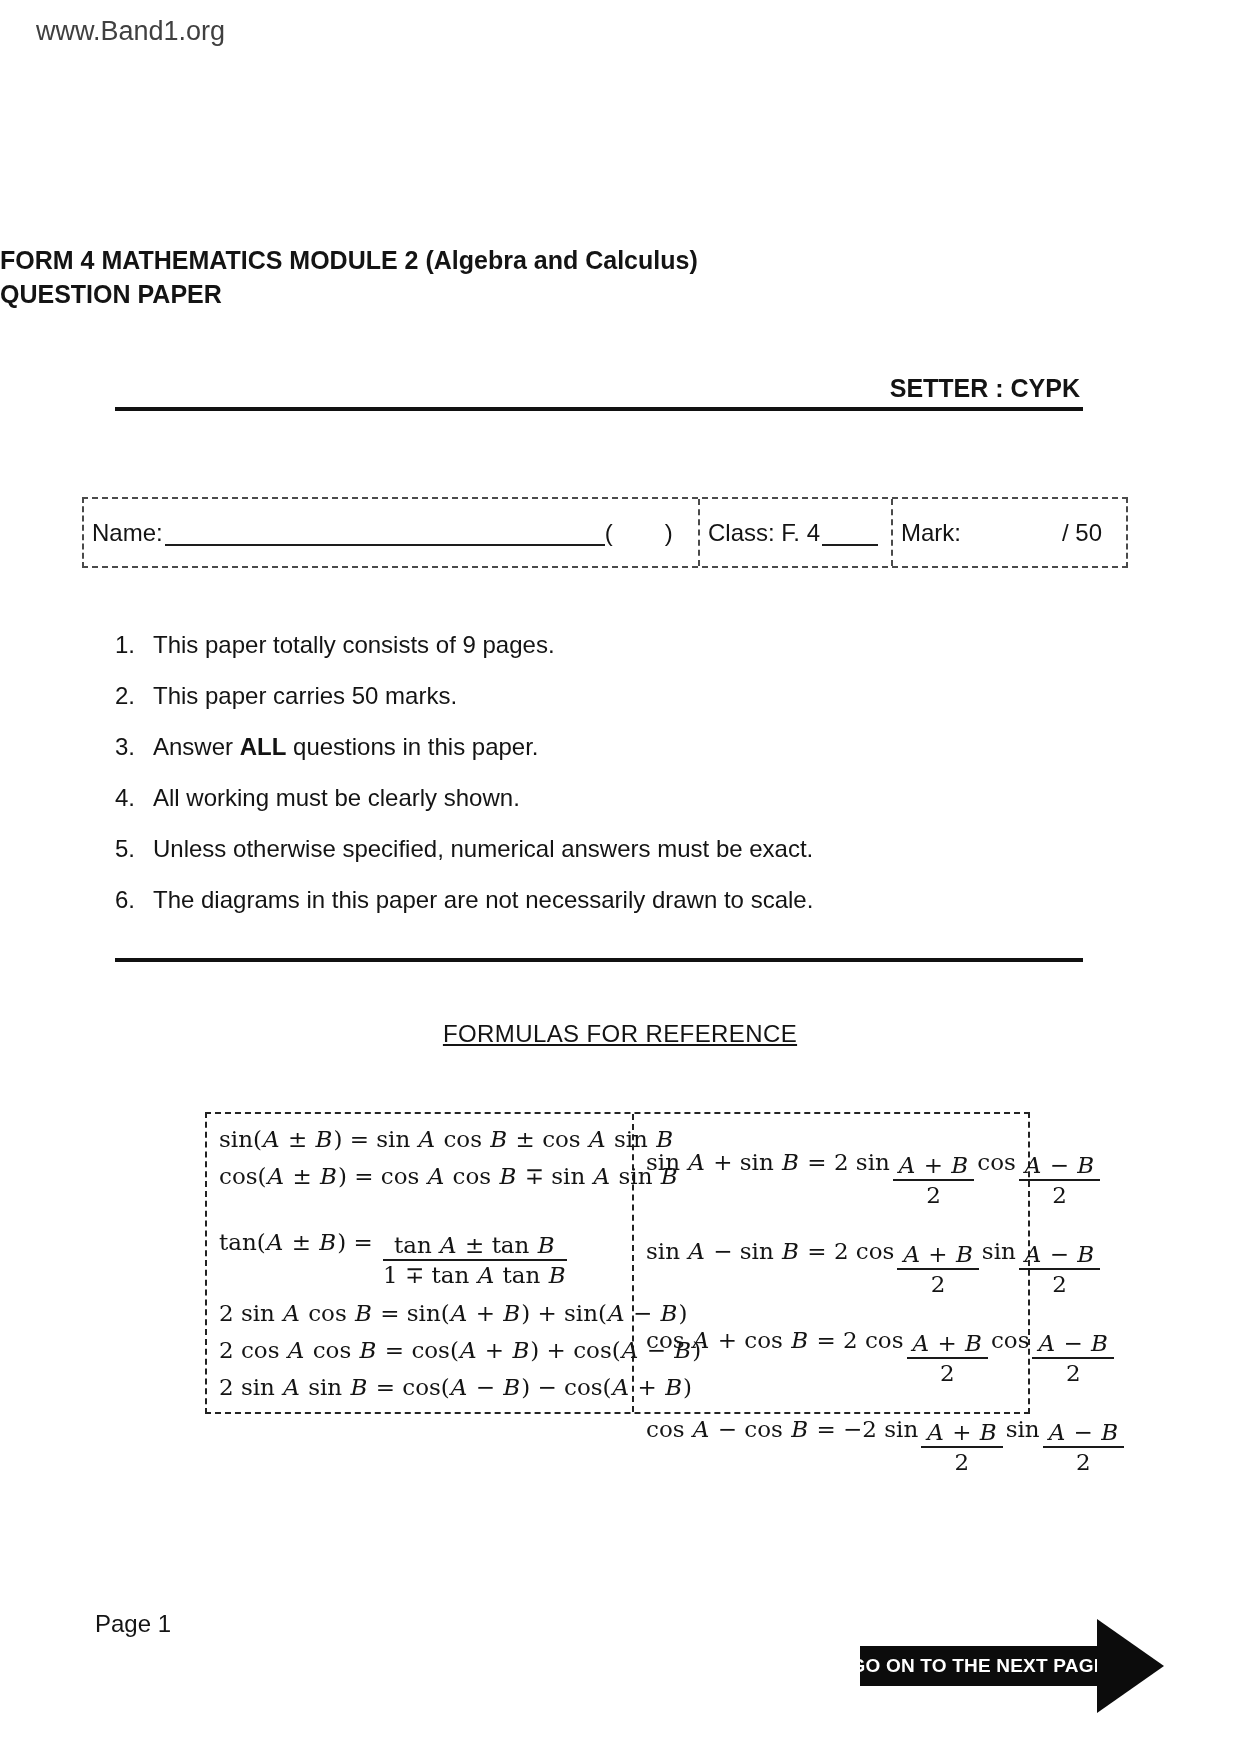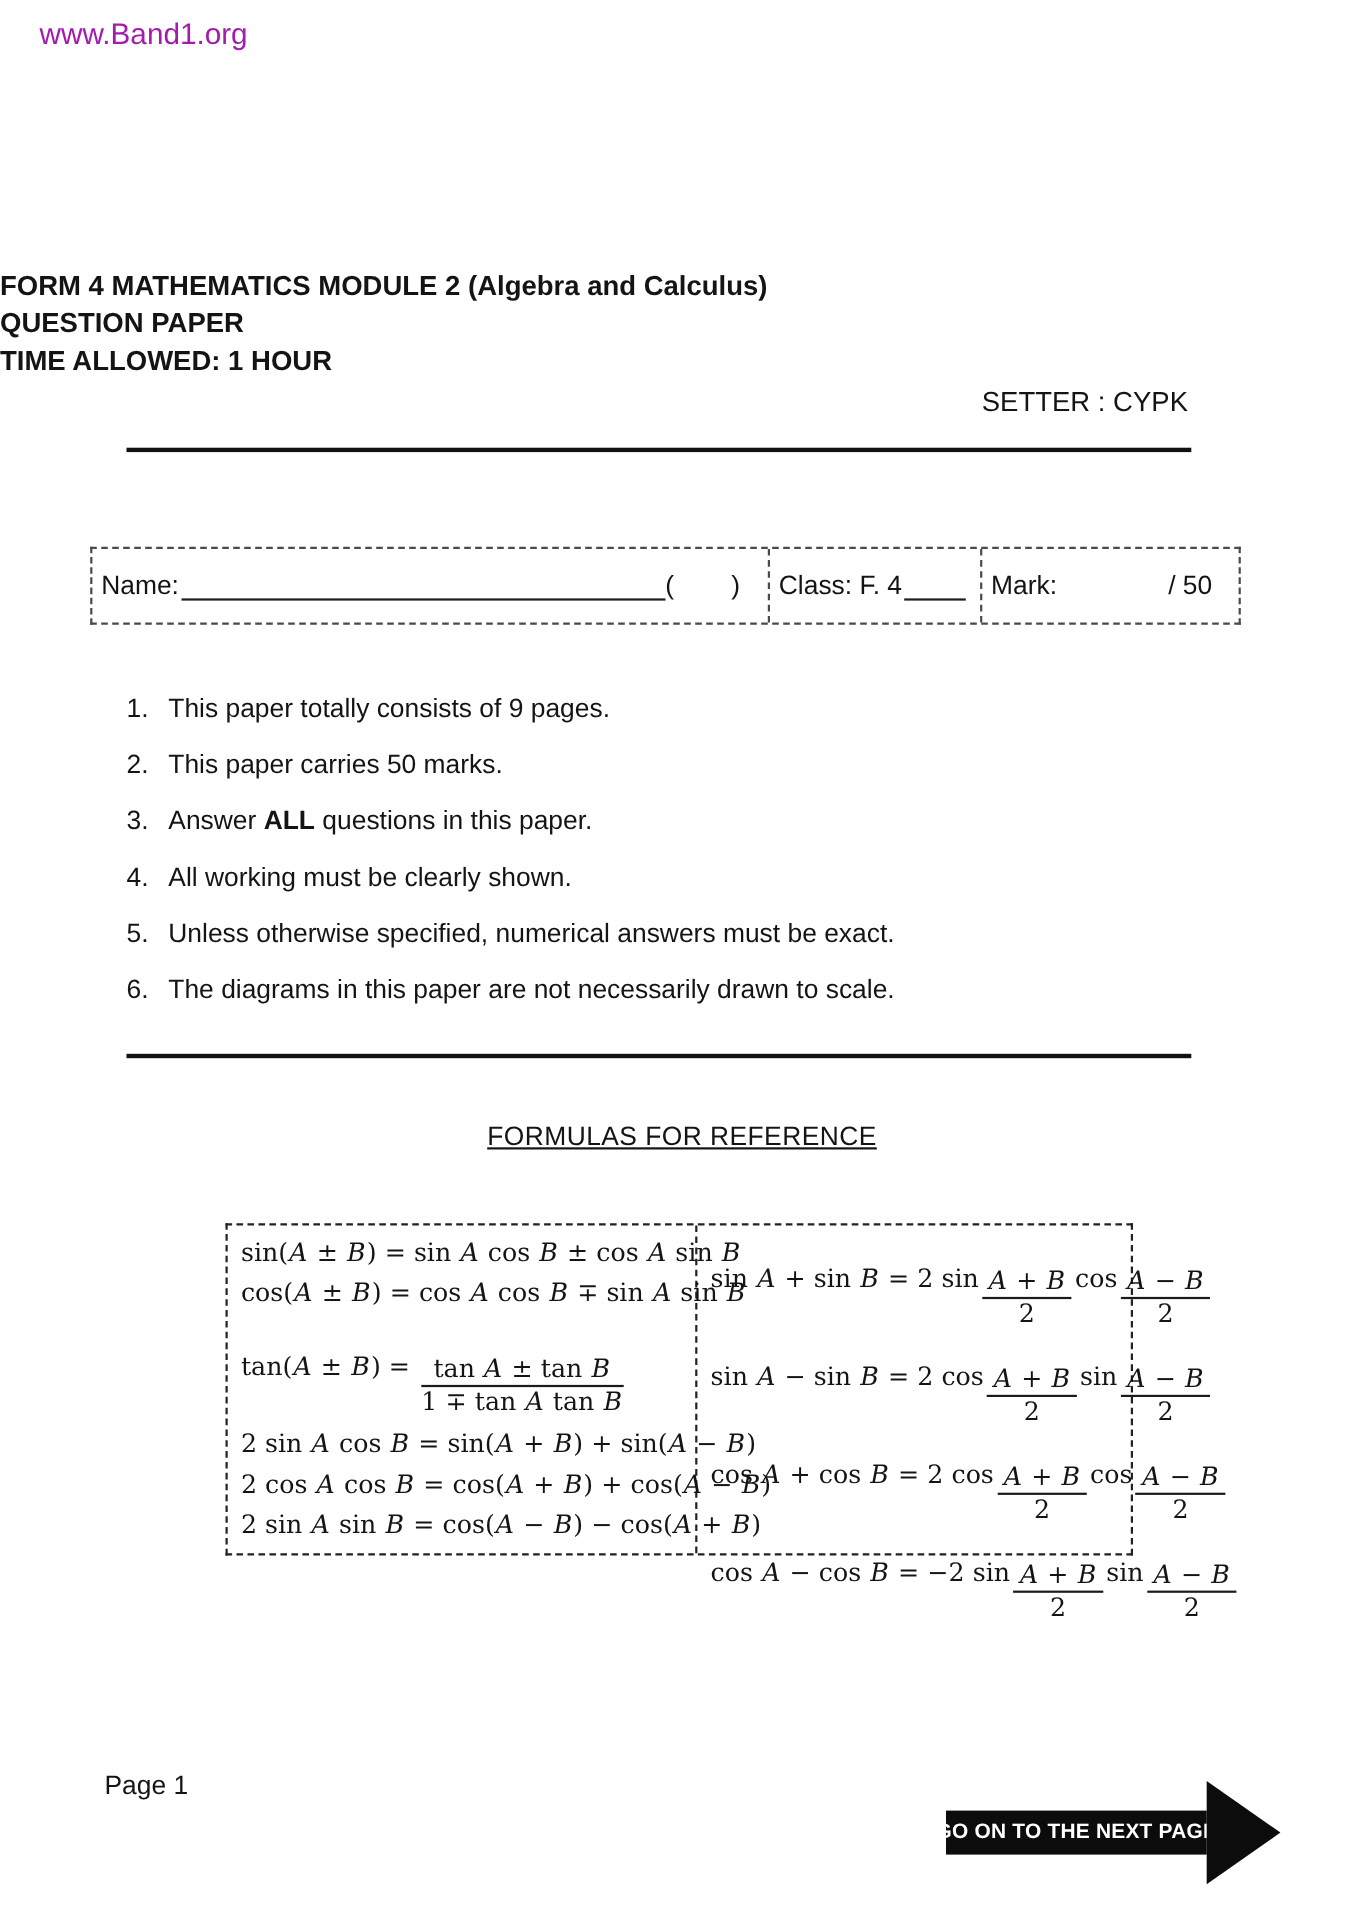--- a/index.html
+++ b/index.html
@@ -9,40 +9,40 @@
     height:1754px;
     background:#ffffff;
     color:#141414;
     font-family:"Liberation Sans", sans-serif;
     overflow:hidden;
   }
   .abs{position:absolute;}
   .watermark{
     left:36px; top:16px;
     font-size:27px;
-    color:#a21caf;
+    color:#404040;
   }
   .title-block{
     left:0; right:0; top:136px;
     text-align:center;
     font-weight:bold;
     font-size:29px;
     line-height:39px;
     letter-spacing:-0.3px;
   }
   .subject-block{
     left:0; right:0; top:243px;
     text-align:left;
     font-weight:bold;
     font-size:25px;
     line-height:34px;
   }
   .setter{
-    top:352px; right:160px;
-    font-weight:normal;
+    top:374px; right:160px;
+    font-weight:bold;
     font-size:25px;
   }
   .rule{
     height:4px;
     background:#111;
     left:115px; width:968px;
   }
   .rule1{top:407px;}
   .rule2{top:958px;}
 
@@ -167,21 +167,20 @@
 <body>
 
 <div class="page">
 
   <div class="abs watermark">www.Band1.org</div>
 
 
   <div class="abs subject-block">
     <div>FORM 4 MATHEMATICS MODULE 2 (Algebra and Calculus)</div>
     <div>QUESTION PAPER</div>
-    <div>TIME ALLOWED: 1 HOUR</div>
   </div>
 
   <div class="abs setter">SETTER : CYPK</div>
   <div class="abs rule rule1"></div>
 
   <div class="abs candidate-box">
     <div class="cb-cell cb-name">
       <span>Name:</span>
         <span class="blank blank-name"></span>
         <span>(</span>

